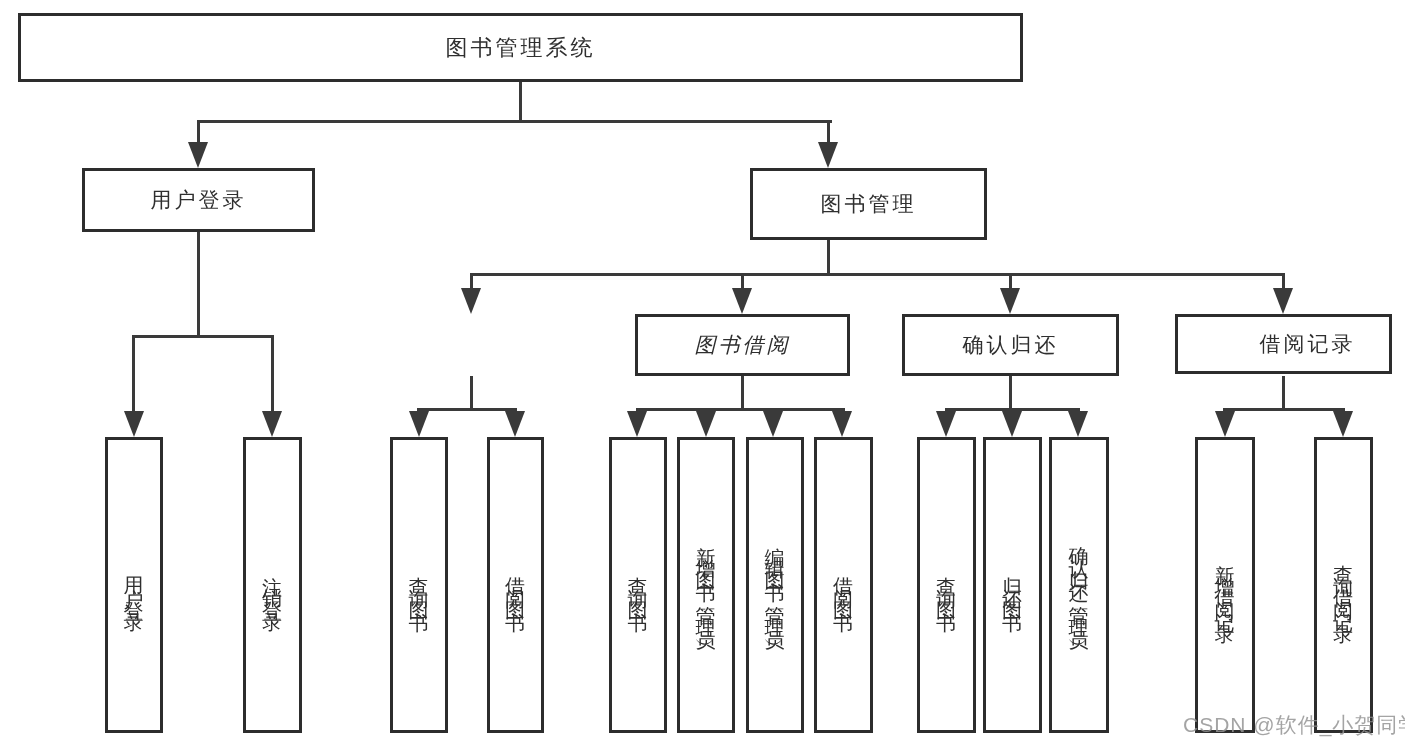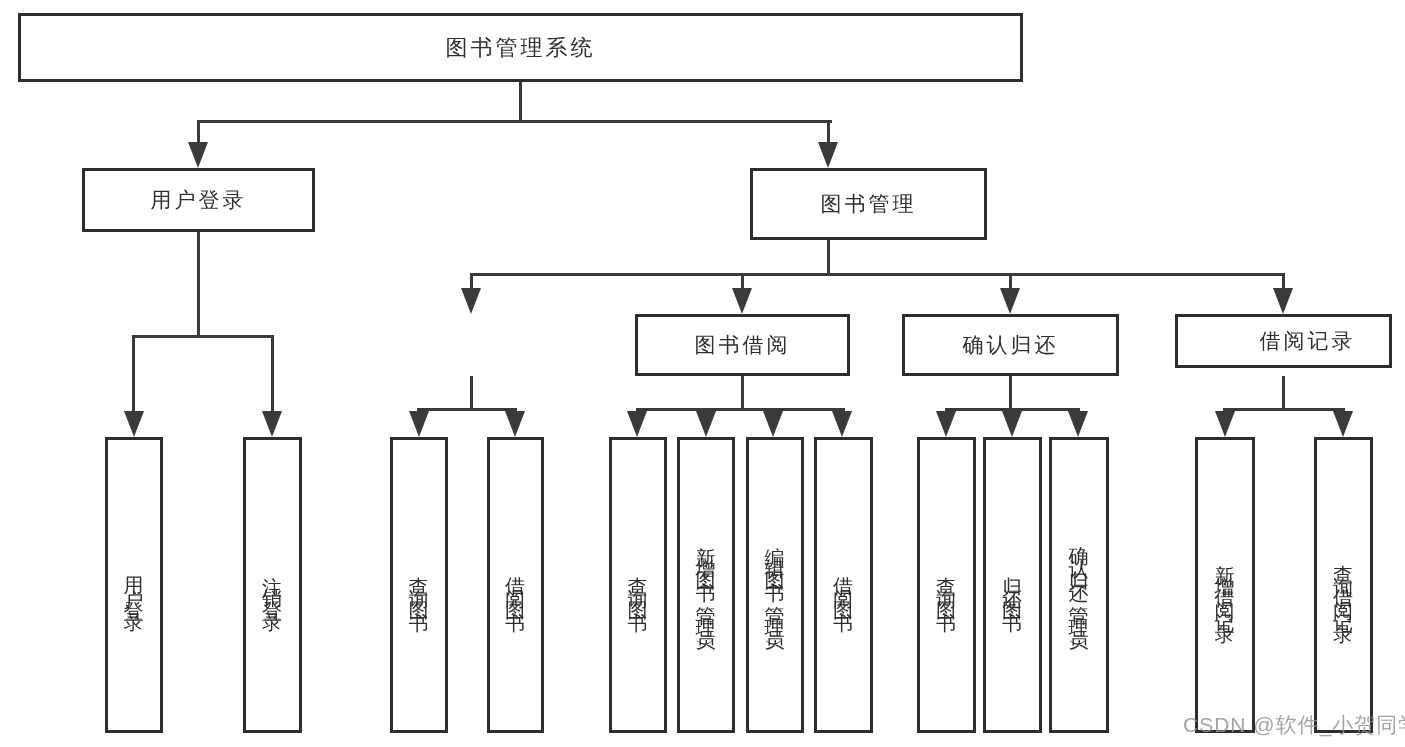--- a/index.html
+++ b/index.html
@@ -80,23 +80,23 @@
   <div class="vl" style="left:1223px;top:408px;height:7px;"></div>
   <div class="ar" style="left:1215px;top:411px;"></div>
   <div class="vl" style="left:1342px;top:408px;height:7px;"></div>
   <div class="ar" style="left:1333px;top:411px;"></div>
 
   <div class="box hbox root" style="left:18px;top:13px;width:1005px;height:69px;">图书管理系统</div>
 
   <div class="box hbox" style="left:82px;top:168px;width:233px;height:64px;">用户登录</div>
   <div class="box hbox" style="left:710px;top:168px;width:237px;height:72px;margin-left:40px;">图书管理</div>
 
-  <div class="box hbox" style="left:635px;top:314px;width:215px;height:62px;">图书借阅</div>
+  <div class="box hbox" style="left:635px;top:314px;width:215px;height:62px;font-style:italic;">图书借阅</div>
   <div class="box hbox" style="left:902px;top:314px;width:217px;height:62px;">确认归还</div>
-  <div class="box hbox" style="left:1175px;top:314px;width:217px;height:54px;padding-left:48px;">借阅记录</div>
+  <div class="box hbox" style="left:1175px;top:314px;width:217px;height:60px;padding-left:48px;">借阅记录</div>
 
   <div class="box vbox" style="left:105px;top:437px;width:58px;height:296px;">用户登录</div>
   <div class="box vbox" style="left:243px;top:437px;width:59px;height:296px;">注销登录</div>
 
   <div class="box vbox" style="left:390px;top:437px;width:58px;height:296px;">查询图书</div>
   <div class="box vbox" style="left:487px;top:437px;width:57px;height:296px;">借阅图书</div>
 
   <div class="box vbox" style="left:609px;top:437px;width:58px;height:296px;">查询图书</div>
   <div class="box vbox" style="left:677px;top:437px;width:58px;height:296px;">新增图书（管理员）</div>
   <div class="box vbox" style="left:746px;top:437px;width:58px;height:296px;">编辑图书（管理员）</div>

